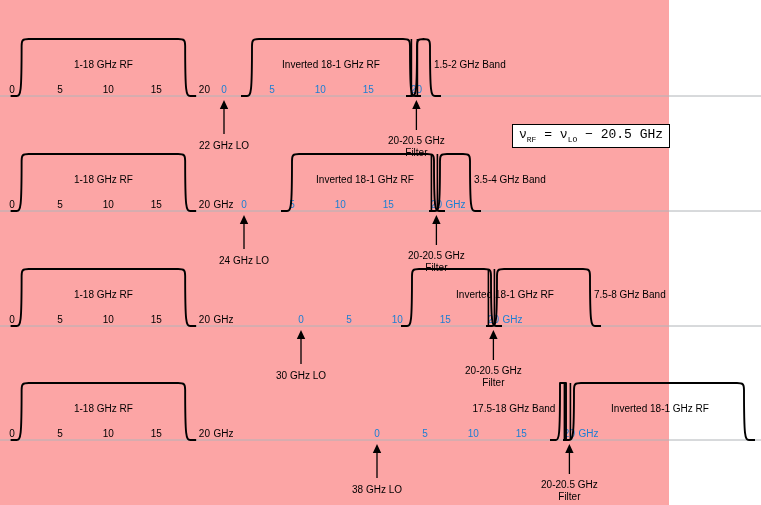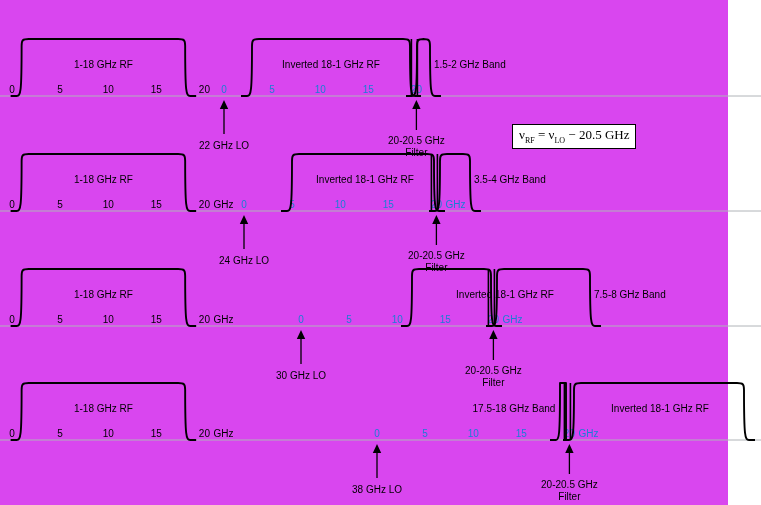--- a/index.html
+++ b/index.html
@@ -1,24 +1,24 @@
 <!DOCTYPE html>
 <html><head>
 <meta charset="utf-8">
 <style>
   html,body{margin:0;padding:0;background:#ffffff;}
   body{width:761px;height:505px;font-family:"Liberation Sans",sans-serif;overflow:hidden;}
-  #stage{position:relative;width:728px;height:505px;background:#d946ef;}
+  #stage{position:relative;width:669px;height:505px;background:#fca5a5;}
   svg#diagram{position:absolute;left:0;top:0;width:761px;height:505px;}
   .tick-black{font-family:"Liberation Sans",sans-serif;font-size:10px;fill:#000;}
   .tick-blue{font-family:"Liberation Sans",sans-serif;font-size:10px;fill:#1a7fd4;}
   .lbl{font-family:"Liberation Sans",sans-serif;font-size:10px;fill:#000;}
   .formula-box{position:absolute;border:1.3px solid #000;background:#fff;
       padding:2px 6px 3px 6px;font-size:13px;color:#000;white-space:nowrap;
-      font-family:Liberation Serif, serif;}
+      font-family:Liberation Mono, monospace;}
   .formula-box sub{font-size:8px;}
 </style>
 </head>
 <body>
 
 <div id="stage">
 
   <svg id="diagram" viewBox="0 0 761 505">
       <line x1="0" y1="96" x2="761" y2="96" stroke="#b0b4b8" stroke-width="1"></line>
       <path d="M 10.619999999999997 96 L 16.619999999999997 96

